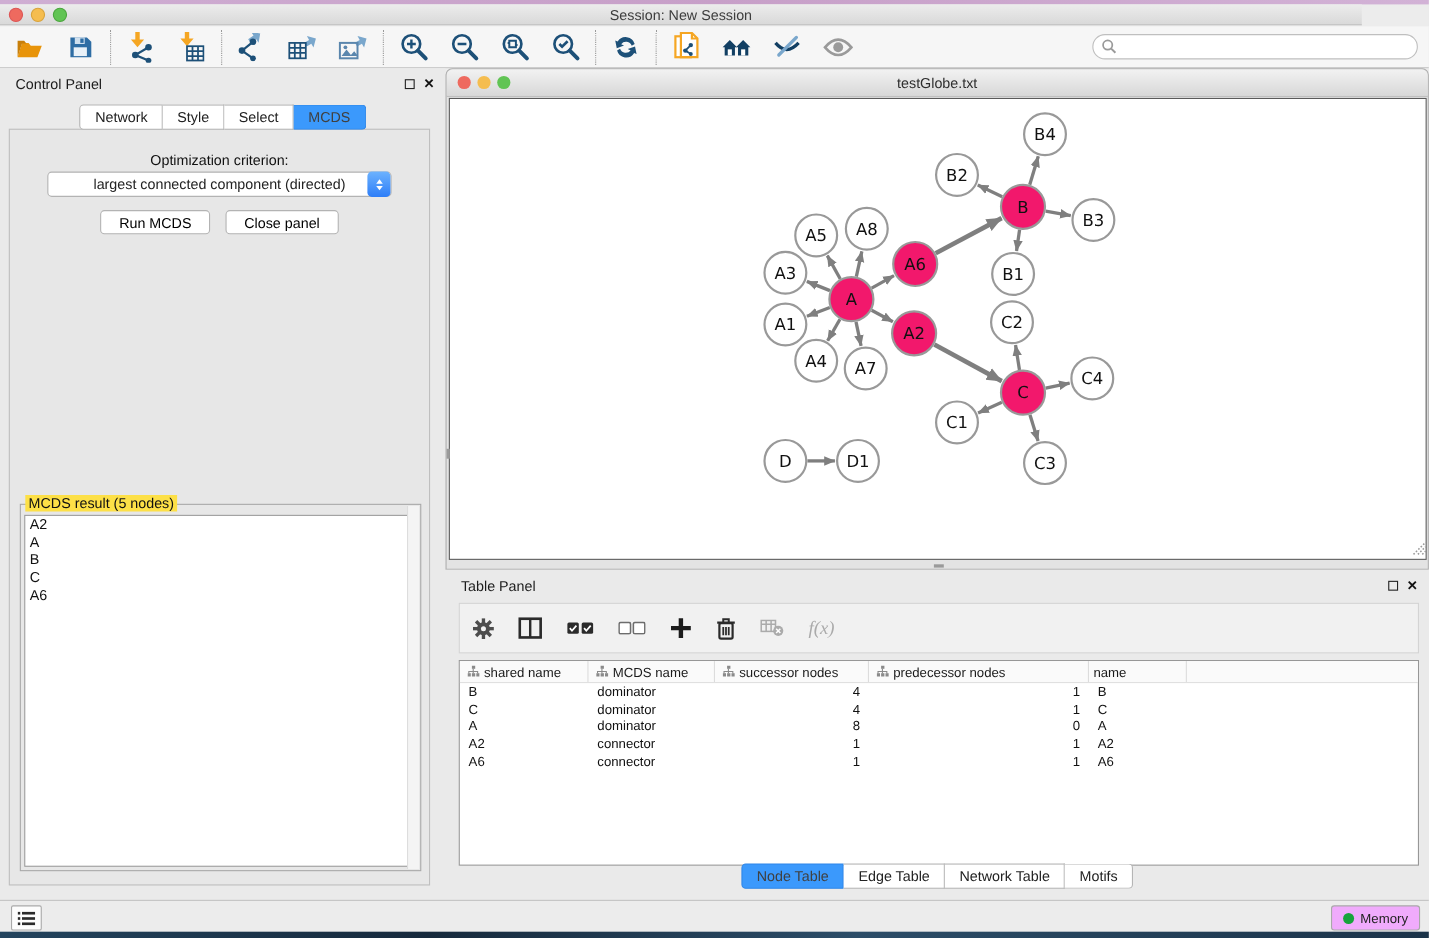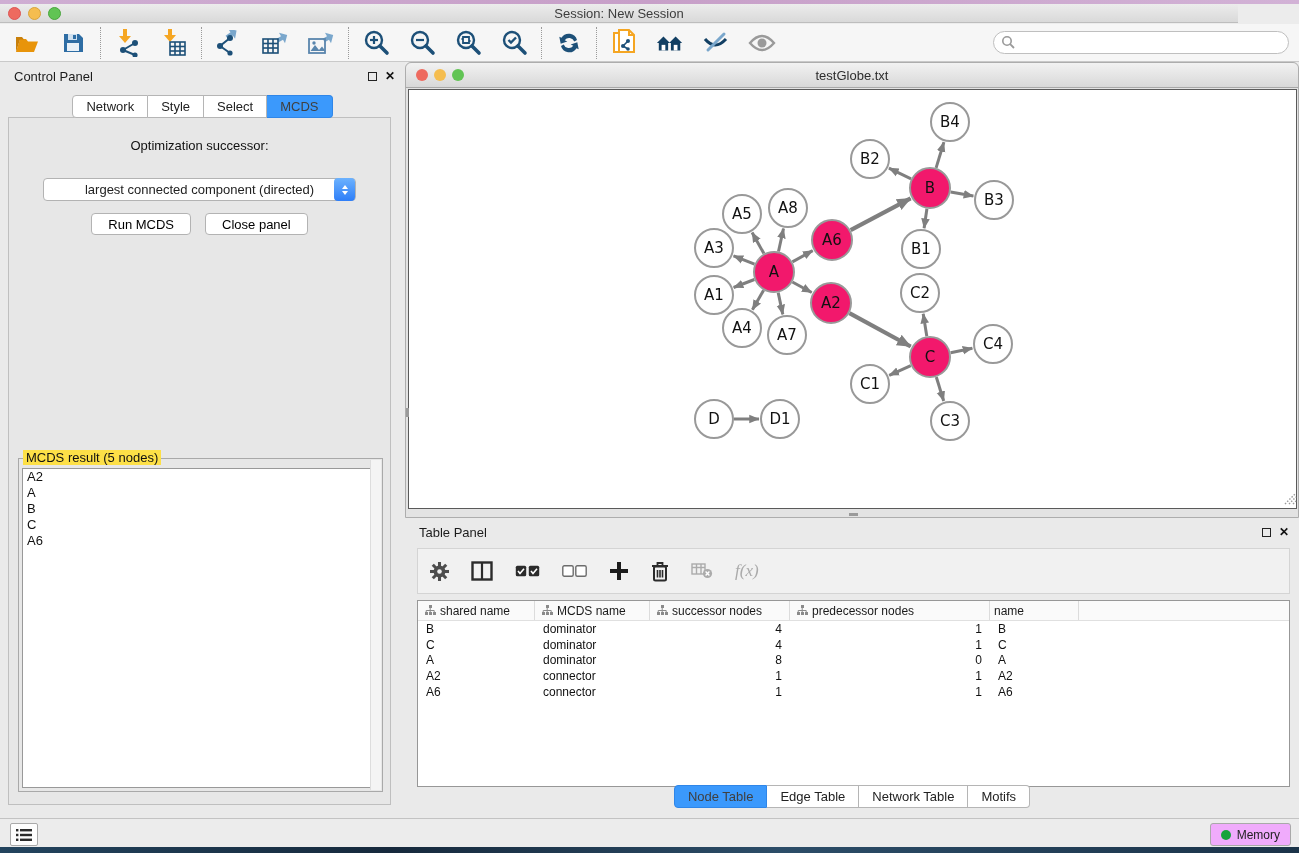--- a/index.html
+++ b/index.html
@@ -43,21 +43,21 @@
 
   .tabs-row { position:absolute; left:0; top:33px; width:100%; display:flex; justify-content:center; z-index:3; }
   .tab { background:#fff; border:1px solid #b5b5b5; border-left:none; padding:3px 13px; font-size:13px; cursor:pointer; }
   .tab:first-child { border-left:1px solid #b5b5b5; border-radius:4px 0 0 4px; }
   .tab:last-child { border-radius:0 4px 4px 0; }
   .tab.active { background:#3b99fc; border-color:#2f86e8; color:#404040; }
 
   .cp-inner { position:absolute; left:8px; top:55px; width:383px; height:688px;
     background:#e7e7e7; border:1px solid #bfbfbf; }
   .opt-label { text-align:center; margin-top:20px; font-size:13px; color:#111; }
-  .opt-select { position:relative; margin:25px auto 0; width:313px; height:23px; background:#fff;
+  .opt-select { position:relative; margin:3px auto 0; width:313px; height:23px; background:#fff;
     border:1px solid #b3b3b3; border-radius:4px; display:flex; align-items:center; justify-content:center;
     font-size:13px; cursor:pointer; }
   .opt-select .stepper { position:absolute; right:0; top:-1px; width:21px; height:23px; border-radius:4px;
     background:linear-gradient(#6cb2fe,#2e7ef8); display:flex; flex-direction:column; align-items:center; justify-content:center; }
   .chev { width:0; height:0; border-left:3.5px solid transparent; border-right:3.5px solid transparent; }
   .chev.up { border-bottom:4px solid #fff; margin-bottom:2px; }
   .chev.down { border-top:4px solid #fff; }
   .btn-row { display:flex; justify-content:center; gap:14px; margin-top:12px; }
   .push-btn { background:#fff; border:1px solid #b3b3b3; border-radius:4px; height:22px;
     padding:0 16px; font-size:13px; cursor:pointer; font-family:"Liberation Sans",sans-serif; }
@@ -304,21 +304,21 @@
         <span class="close-x">✕</span>
       </span>
     </div>
     <div class="tabs-row" id="cp-tabs">
         <div class="tab">Network</div>
         <div class="tab">Style</div>
         <div class="tab">Select</div>
         <div class="tab active">MCDS</div>
       </div>
     <div class="cp-inner">
-      <div class="opt-label">Optimization successor:</div>
+      <div class="opt-label">Optimization criterion:</div>
       <div class="opt-select">
         <span>largest connected component (directed)</span>
         <span class="stepper">
             <span class="chev up"></span>
             <span class="chev down"></span>
           </span>
       </div>
       <div class="btn-row">
         <button class="push-btn">Run MCDS</button>
         <button class="push-btn">Close panel</button>

